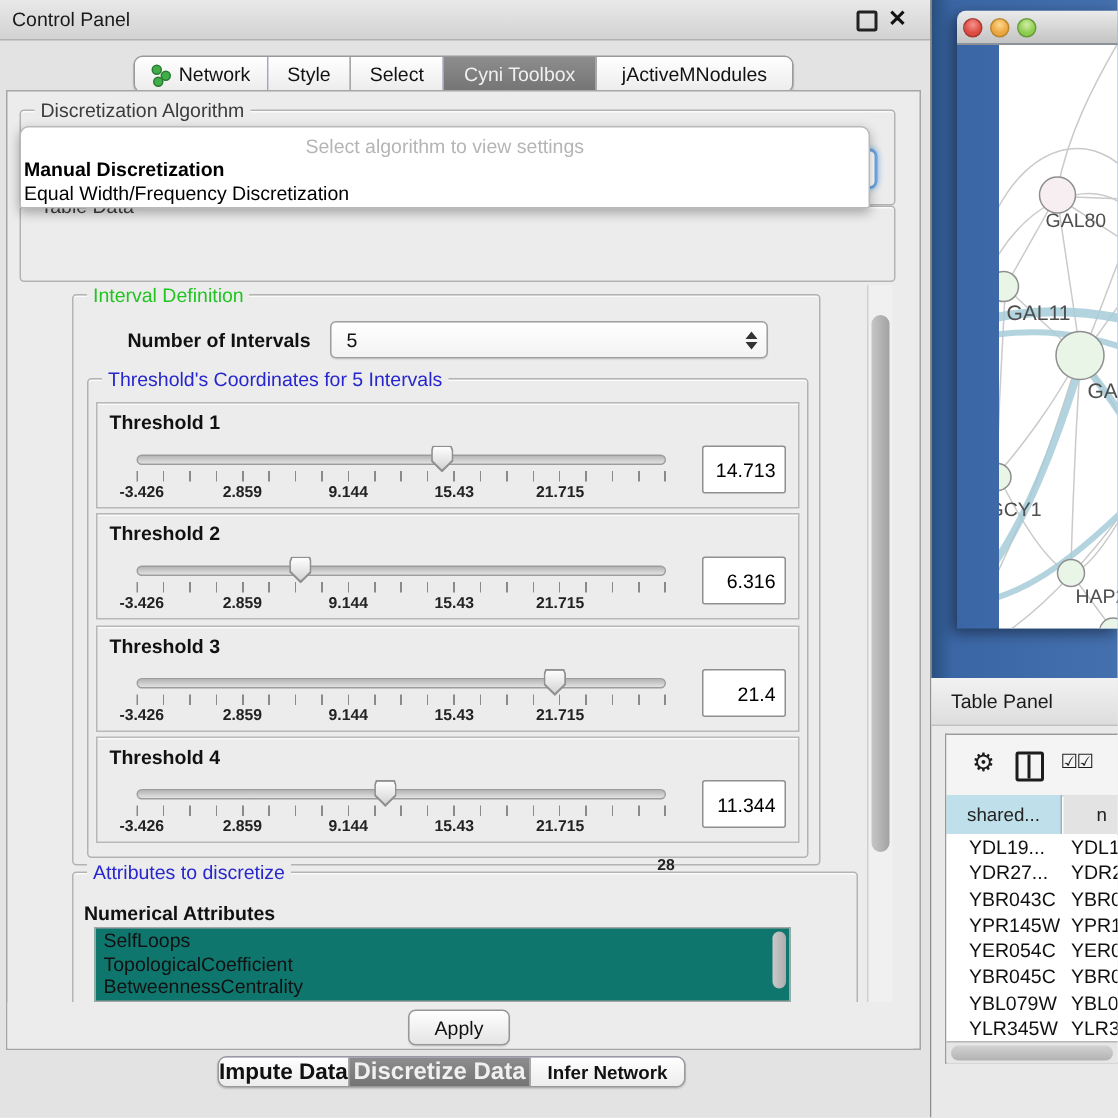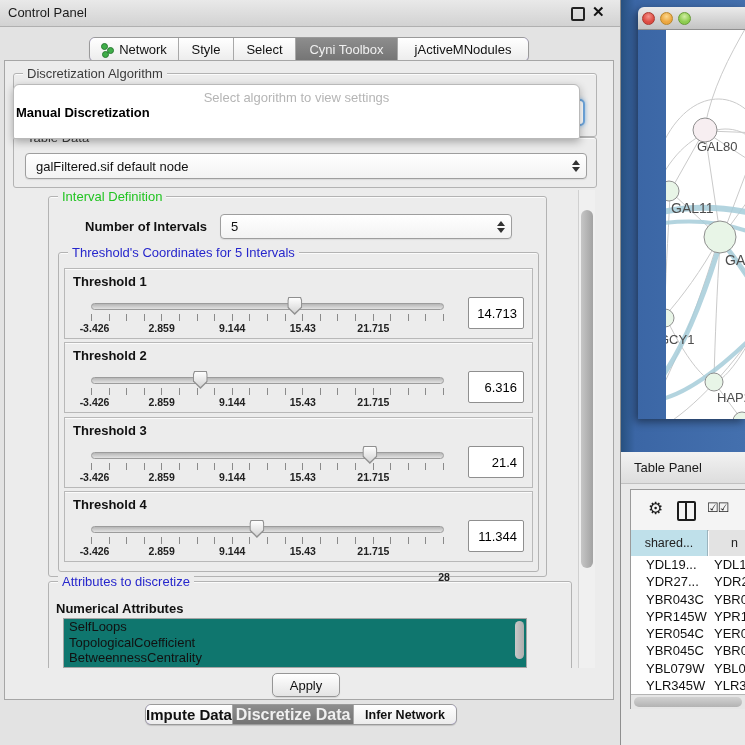--- a/index.html
+++ b/index.html
@@ -129,27 +129,20 @@
 
   <div class="cp-panel"></div>
 
   <div class="grp" style="left:13px;top:73px;width:582px;height:62px;">
     <span class="grp-title">Discretization Algorithm</span>
   </div>
   <div class="focus-combo"></div>
 
   <div class="grp" style="left:13px;top:137px;width:582px;height:49px;">
     <span class="grp-title">Table Data</span>
-    <div class="combo" style="left:11px;top:15px;width:562px;height:26px;">
-      <span>galFiltered.sif default node</span>
-      <span class="spin">
-          <b class="up"></b>
-          <b class="dn"></b>
-        </span>
-    </div>
   </div>
 
   <div class="grp" style="left:48px;top:196px;width:497px;height:379px;">
     <span class="grp-title green">Interval Definition</span>
   </div>
   <span class="abs" style="left:85px;top:219px;font-size:13px;font-weight:bold;color:#111;">Number of Intervals</span>
   <div class="combo" style="left:220px;top:214px;width:292px;height:25px;">
     <span>5</span>
     <span class="spin">
         <b class="up"></b>
@@ -244,20 +237,21 @@
     <span class="list-scroll"></span>
   </div>
 
   <div class="main-scroll-track">
     <div class="main-scroll-thumb"></div>
   </div>
 
   <div class="popup">
     <div class="prompt">Select algorithm to view settings</div>
     <div class="opt1">Manual Discretization</div>
+    <div class="opt2">Equal Width/Frequency Discretization</div>
   </div>
 
   <div class="apply-row">
     <div class="apply-btn">Apply</div>
   </div>
 
   <div class="seg-group" style="left:145px;top:704px;height:19px;">
     <div class="seg" style="width:87px;font-size:15px;font-weight:bold;">
         <span>Impute Data</span>
       </div>

